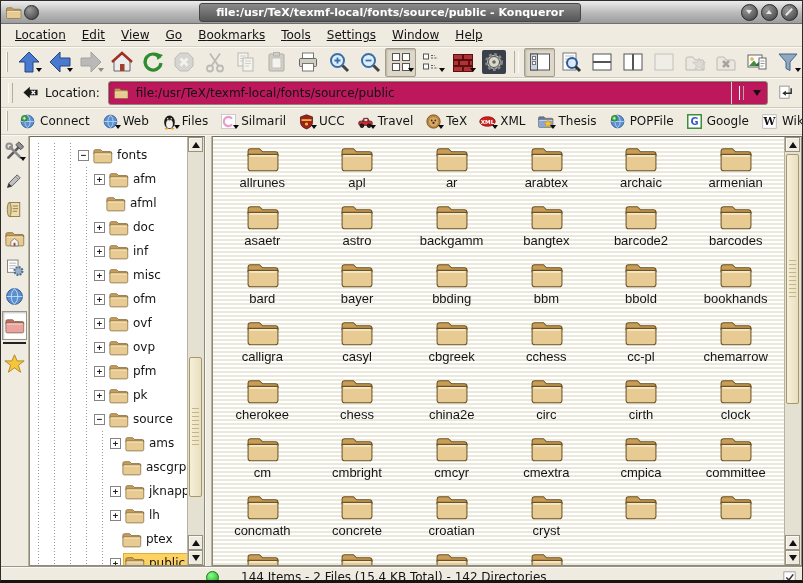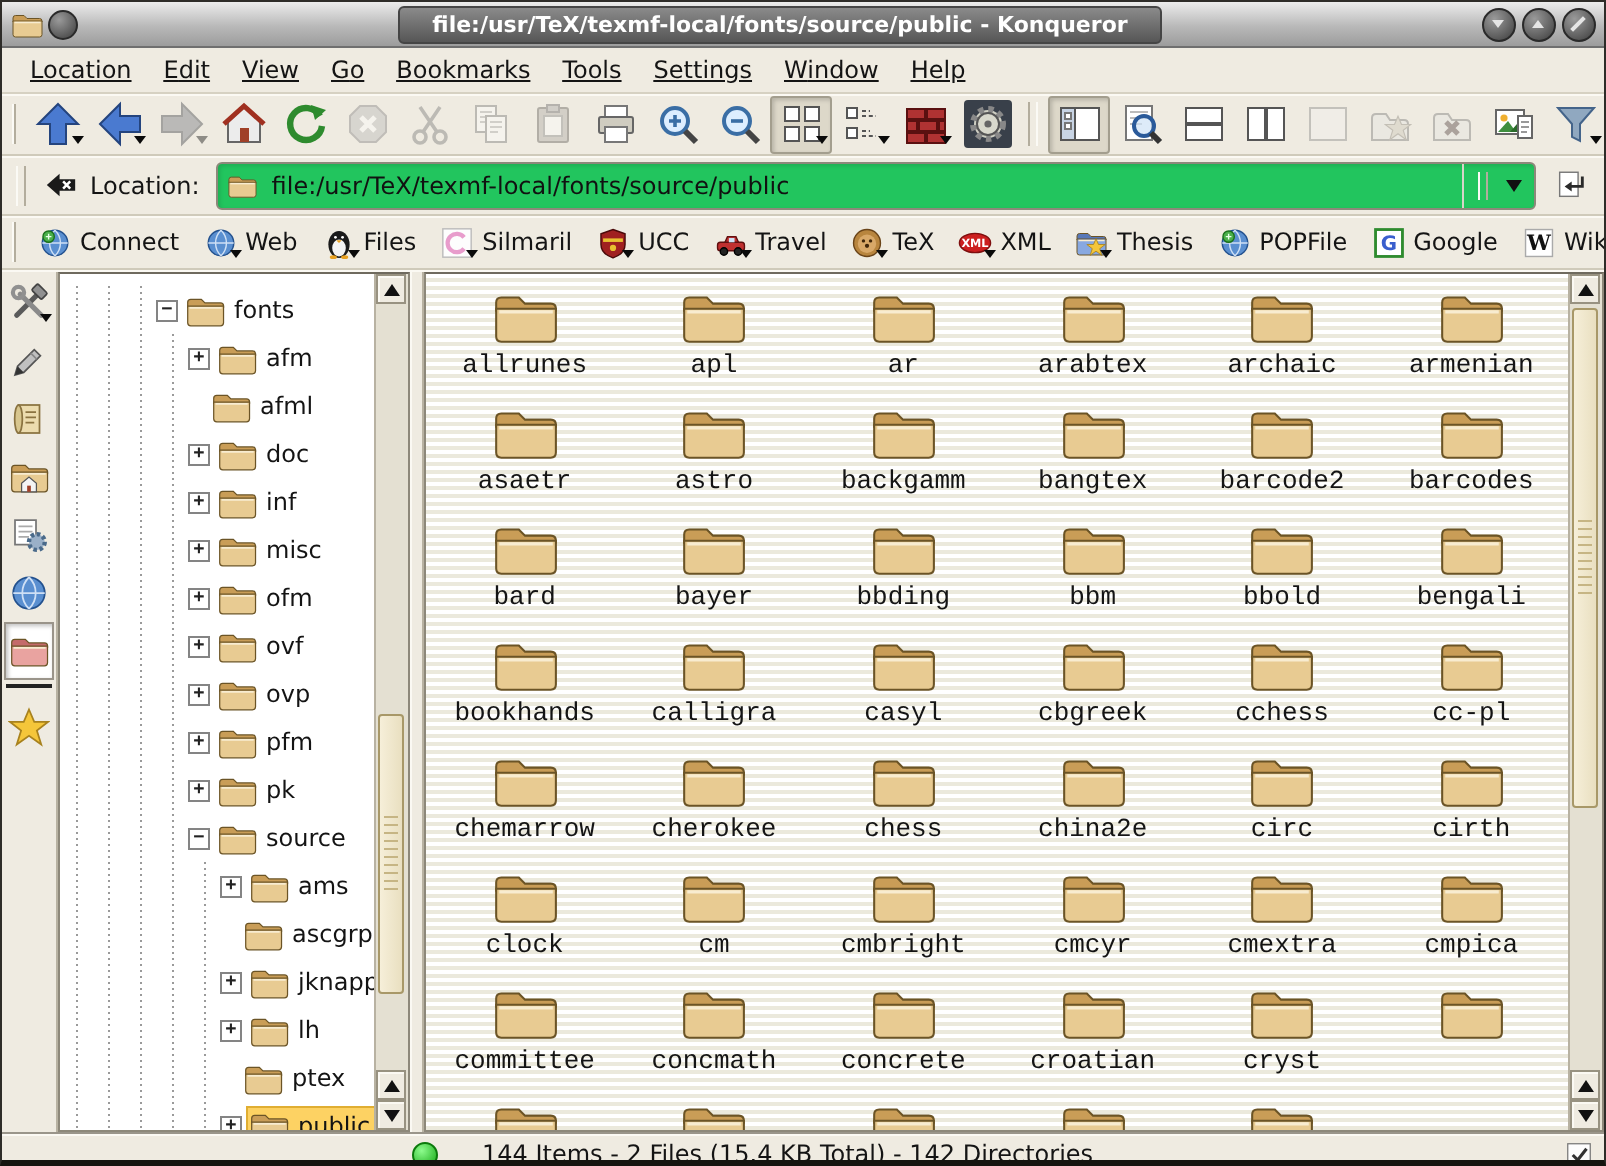--- a/index.html
+++ b/index.html
@@ -35,21 +35,21 @@
   .tbtn.on{background:#ddd8c9;border-color:#a39e8e;box-shadow:inset 1px 1px 2px rgba(0,0,0,.18);}
   .tbtn.dis{opacity:.42;filter:grayscale(.9);}
   .tbtn .dd{position:absolute;right:1px;bottom:1px;width:0;height:0;border:3px solid transparent;border-top:4px solid #0a0a0a;}
   .tbtn.darkbg svg{background:#39404a;border-radius:2px;}
   .tsep{width:3px;height:22px;border-left:1px solid #b3ad9d;border-right:1px solid #fbfaf5;margin:0 5px;}
   .ic24{width:24px;height:24px;display:block;}
   .ic16{width:17px;height:17px;display:block;}
   
   .locbar{height:29px;padding:0 4px;gap:4px;}
   .loclabel{margin:0 4px 0 2px;white-space:nowrap;}
-  .combo{flex:1;display:flex;align-items:center;background:#22c55e;border:1px solid #8d887a;
+  .combo{flex:1;display:flex;align-items:center;background:#be185d;border:1px solid #8d887a;
     border-radius:3px;height:22px;padding:0 2px 0 4px;box-shadow:inset 1px 1px 2px rgba(0,0,0,.12);gap:5px;}
   .combo .val{flex:1;border:0;outline:0;font:12px "DejaVu Sans",sans-serif;background:transparent;color:#111;}
   .combo-dd{display:flex;align-items:center;gap:4px;padding:0 4px;border-left:1px solid #d8d4c8;height:100%;}
   .combo-dd .tri{width:0;height:0;border:4px solid transparent;border-top:6px solid #111;margin-top:5px;}
   .gobtn{width:26px;height:24px;display:flex;align-items:center;justify-content:center;}
   
   .bmbar{height:26px;padding:0 2px;}
   .bmitem{display:flex;align-items:center;gap:4px;padding:0 6px;height:100%;white-space:nowrap;}
   .bmico{position:relative;width:17px;height:17px;}
   .bmico .dd{position:absolute;right:-2px;bottom:-2px;width:0;height:0;border:3px solid transparent;border-top:4px solid #0a0a0a;}
@@ -69,21 +69,21 @@
   .tico{width:21px;height:19px;margin-right:3px;flex:0 0 21px;}
   .tlabel{padding:1px 4px 1px 1px;white-space:nowrap;}
   .trow.sel .selwrap{background:#fdd263;outline:1px solid #e0ae32;}
   .selwrap{display:flex;align-items:center;}
   .splitter{width:5px;background:#efebe1;border-left:1px solid #fbf9f3;border-right:1px solid #b8b2a2;}
   .mainview{flex:1;position:relative;border:1px solid #8d887a;border-top-color:#6f6a5e;box-sizing:border-box;
     background:repeating-linear-gradient(180deg,#ffffff 0 2px,#ebe9dc 2px 4px);overflow:hidden;}
   .grid{position:absolute;left:2px;top:4px;right:18px;display:grid;grid-template-columns:repeat(6,1fr);}
   .gcell{height:56px;display:flex;flex-direction:column;align-items:center;justify-content:flex-start;padding-top:2px;}
   .gcell svg{width:35px;height:31px;}
-  .glabel{font-family:Liberation Mono, monospace;font-size:13px;margin-top:1px;white-space:nowrap;text-align:center;}
+  .glabel{font-family:Liberation Sans, sans-serif;font-size:13px;margin-top:1px;white-space:nowrap;text-align:center;}
   
   .vsb{position:absolute;right:0;top:0;bottom:0;width:16px;background:#e4e0d2;border-left:1px solid #b8b2a2;}
   .sbb{position:absolute;left:0;width:15px;height:15px;background:#efebe1;border:1px solid #989281;box-sizing:border-box;
     box-shadow:inset 1px 1px 0 #fbf9f3;display:flex;align-items:center;justify-content:center;}
   .tri-u{width:0;height:0;border:4px solid transparent;border-bottom:6px solid #111;margin-top:-4px;}
   .tri-d{width:0;height:0;border:4px solid transparent;border-top:6px solid #111;margin-bottom:-4px;}
   .thumb{position:absolute;left:1px;width:13px;background:linear-gradient(90deg,#f6efd9,#e9dfc0);border:1px solid #a89868;border-radius:2px;box-sizing:border-box;}
   .thumb::after{content:"";position:absolute;left:2px;right:2px;top:50%;height:38px;transform:translateY(-50%);
     background:repeating-linear-gradient(180deg,#c6b584 0 1px,transparent 1px 4px);}
   
@@ -1058,26 +1058,20 @@
           <span class="gcell">
     <svg>
               <use href="#folder"></use>
             </svg>
     <span class="glabel">bbold</span>
           </span>
           <span class="gcell">
     <svg>
               <use href="#folder"></use>
             </svg>
-    <span class="glabel">bengali</span>
-          </span>
-          <span class="gcell">
-    <svg>
-              <use href="#folder"></use>
-            </svg>
     <span class="glabel">bookhands</span>
           </span>
           <span class="gcell">
     <svg>
               <use href="#folder"></use>
             </svg>
     <span class="glabel">calligra</span>
           </span>
           <span class="gcell">
     <svg>

